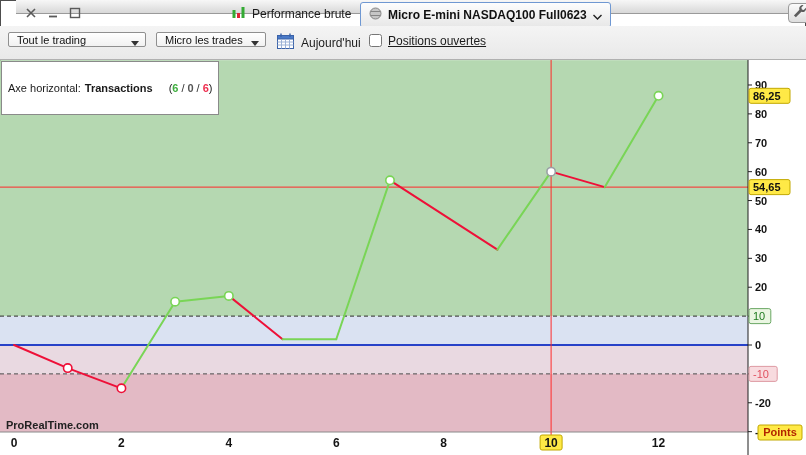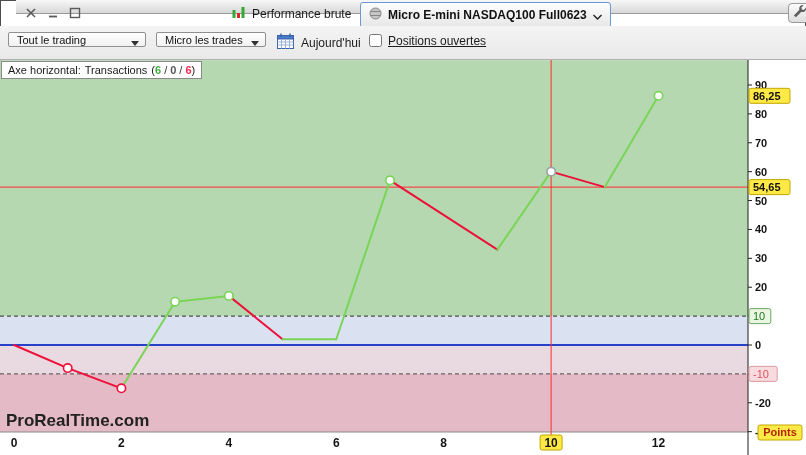--- a/index.html
+++ b/index.html
@@ -42,27 +42,27 @@
   .positions-wrap { position: absolute; left: 369px; top: 8px; display: flex; align-items: flex-start;
                     gap: 6px; cursor: pointer; }
   .positions-wrap input { width: 13px; height: 13px; margin: 0; cursor: pointer; }
   .positions-label { font-size: 12px; color: #1c1c1c; text-decoration: underline; }
 
   
   .chart-wrap { position: absolute; left: 0; top: 60px; width: 806px; height: 395px; }
   #chart-svg { position: absolute; left: 0; top: 0; width: 806px; height: 395px; display: block; }
   #chart-svg text { font-family: "Liberation Sans", sans-serif; }
   .axis-info { position: absolute; left: 1px; top: 1px; z-index: 2; background: #fff;
-               border: 1px solid #8a8a8a; padding: 2px 6px; font-size: 11px; color: #1a1a1a;
+               border: 1px solid #8a8a8a; padding: 20px 6px; font-size: 11px; color: #1a1a1a;
                display: flex; align-items: flex-start; white-space: pre; }
   .ai-prefix { margin-right: 4px; }
-  .ai-name { font-weight: normal; margin-right: 4px; }
+  .ai-name { font-weight: bold; margin-right: 16px; }
   .ai-sep { margin: 0 3px; color: #333; }
   .ai-count { font-weight: bold; }
-  .watermark { position: absolute; left: 6px; bottom: 24px; z-index: 2; font-size: 17px;
+  .watermark { position: absolute; left: 6px; bottom: 24px; z-index: 2; font-size: 11px;
                font-weight: bold; color: #222; }
 </style>
 </head>
 <body>
 
 <div class="window">
 
   <div class="titlebar">
     <div class="win-controls">
       <span class="wc">

